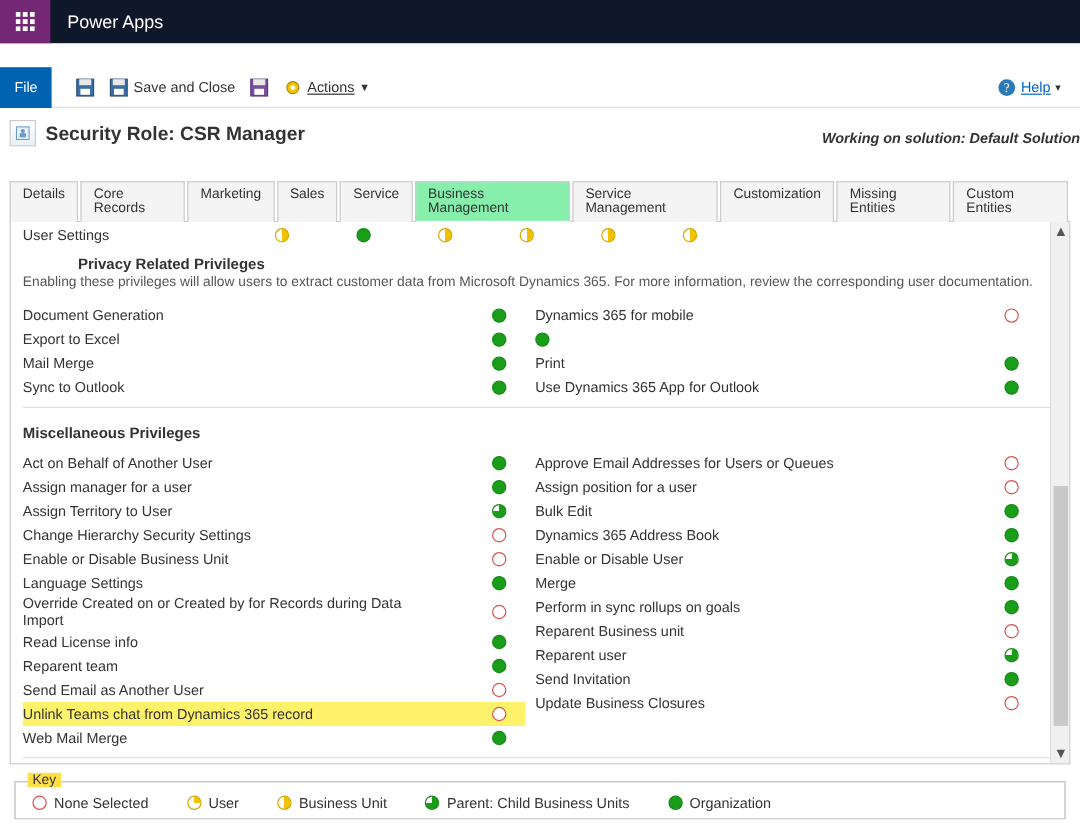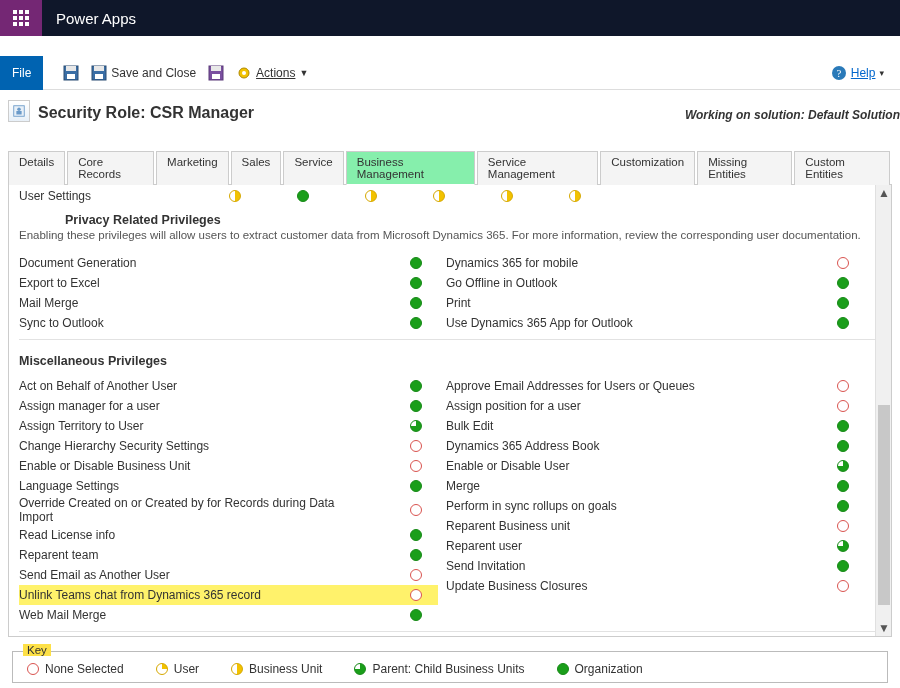--- a/index.html
+++ b/index.html
@@ -330,21 +330,20 @@
           </div>
         </div>
         <div class="privCol">
           <div class="privRow">
             <div class="name">Dynamics 365 for mobile</div>
             <div class="dot">
               <span class="dot-none"></span>
             </div>
           </div>
           <div class="privRow">
-            <div class="name">Go Offline in Outlook</div>
             <div class="dot">
               <span class="dot-org"></span>
             </div>
           </div>
           <div class="privRow">
             <div class="name">Print</div>
             <div class="dot">
               <span class="dot-org"></span>
             </div>
           </div>

